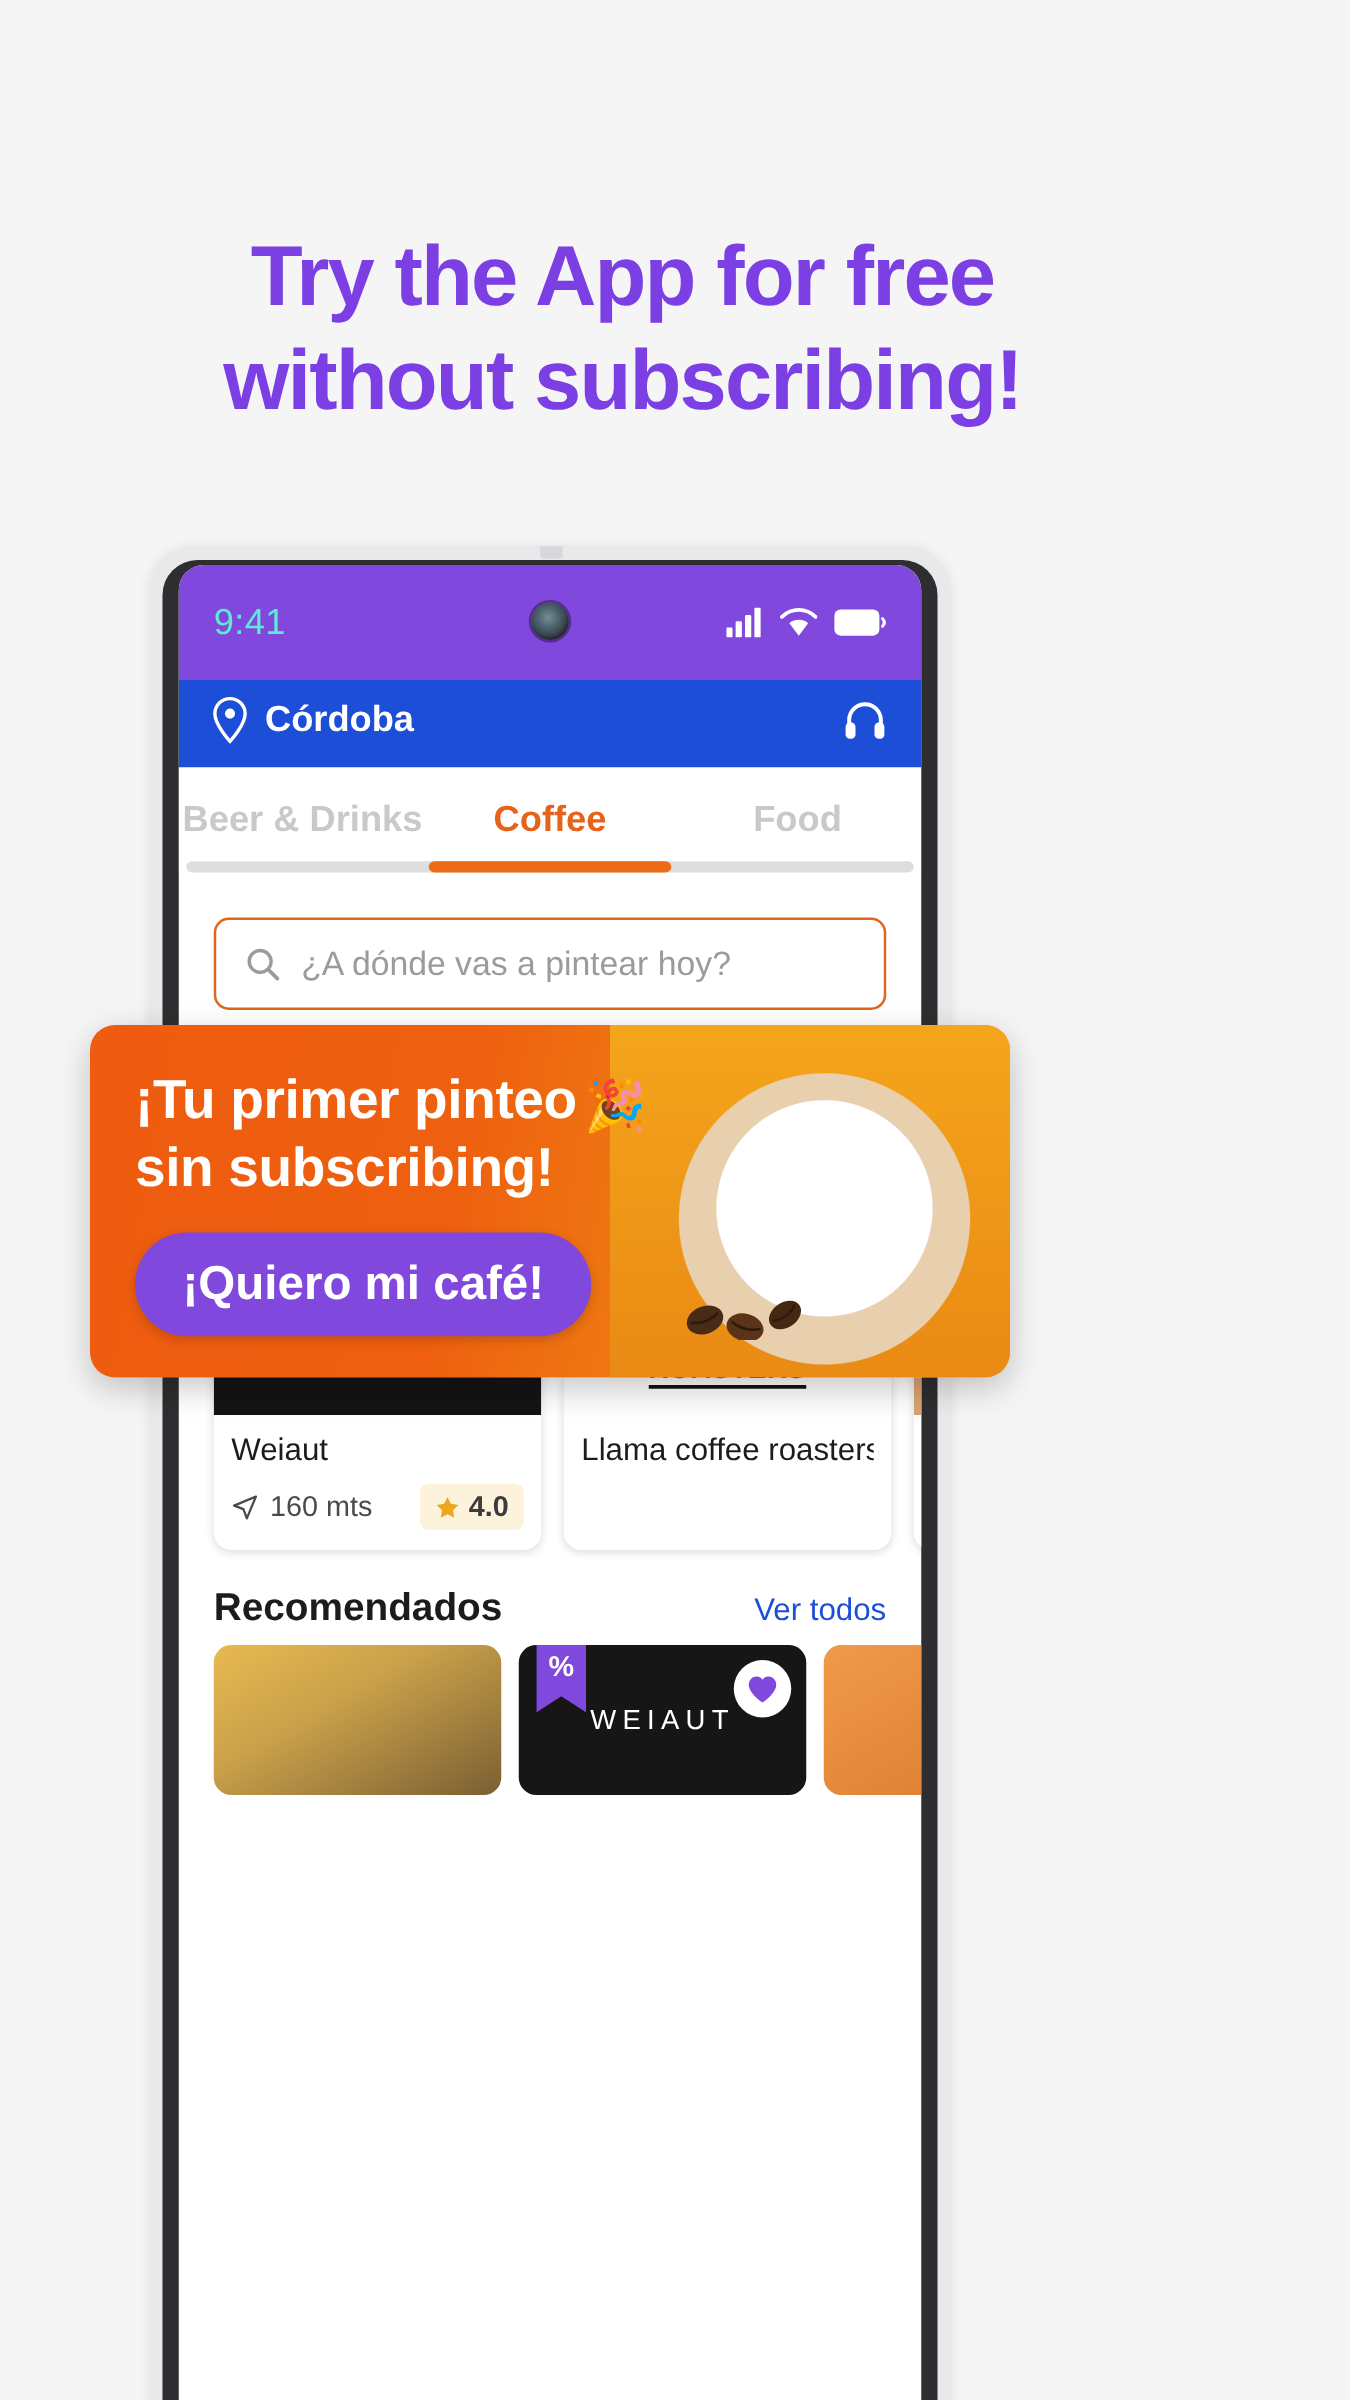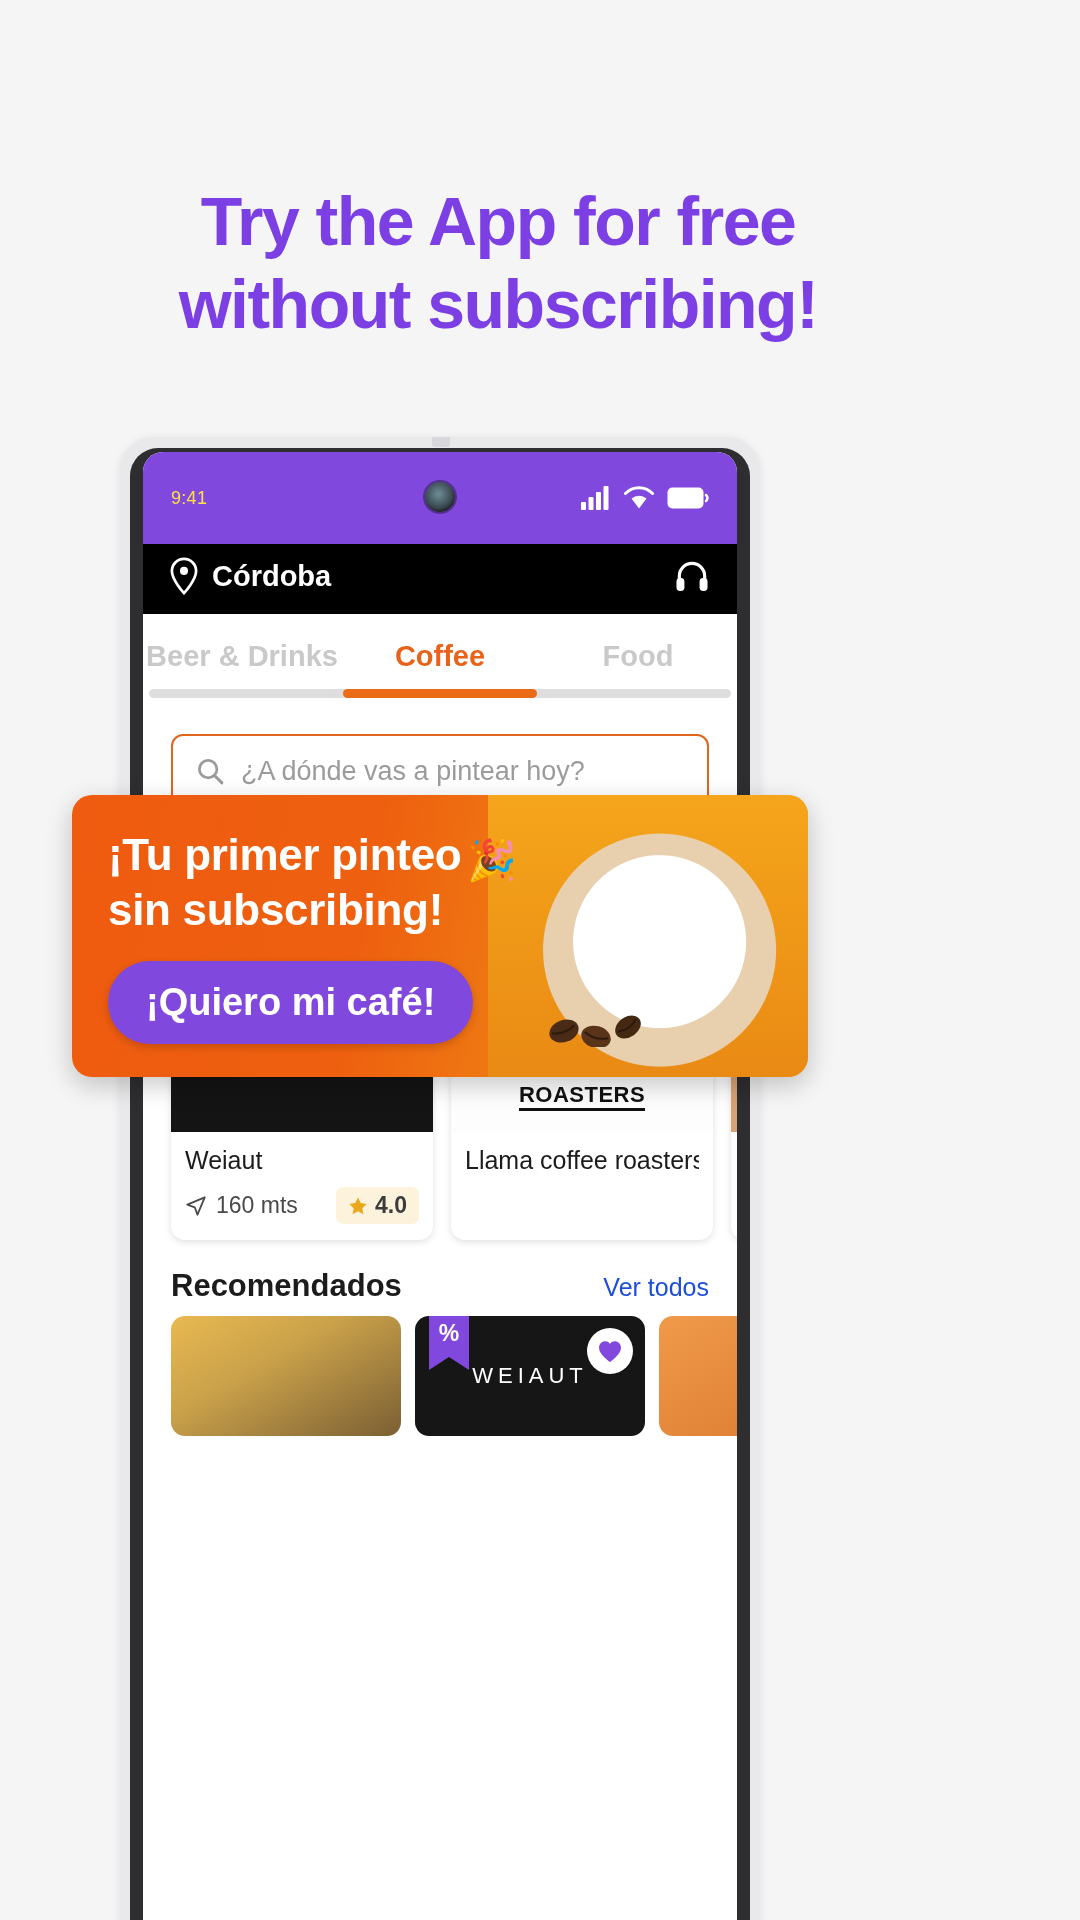--- a/index.html
+++ b/index.html
@@ -46,33 +46,33 @@
     position: absolute; left: 432px; top: 437px; width: 18px; height: 10px;
     background: #d8d8dc; border-radius: 0 0 3px 3px;
   }
 
   
   .statusbar {
     position: relative; height: 92px; background: #8048dc;
     display: flex; align-items: center; justify-content: space-between;
     padding: 0 28px;
   }
-  .clock { color: #fde047; font-size: 18px; font-weight: 500; letter-spacing: .3px; }
+  .clock { color: #5eead4; font-size: 29px; font-weight: 500; letter-spacing: .3px; }
   .punchhole {
     position: absolute; left: 50%; top: 30px; transform: translateX(-50%);
     width: 30px; height: 30px; border-radius: 50%;
     background: radial-gradient(circle at 45% 40%, #6f8e97 0%, #3b4a52 55%, #1b1b1d 78%, #2a2a2c 100%);
     box-shadow: 0 0 0 2px rgba(0,0,0,.35);
   }
   .status-icons { display: flex; align-items: center; gap: 13px; }
   .ico { display: block; }
 
   
   .appbar {
-    height: 70px; background: #000000;
+    height: 70px; background: #1d4ed8;
     display: flex; align-items: center; justify-content: space-between;
     padding: 0 26px 6px 26px;
   }
   .loc { display: flex; align-items: center; gap: 13px; }
   .loc-label { color: #fff; font-size: 29px; font-weight: 600; }
 
   
   .tabs-wrap { background: #fff; padding-top: 14px; }
   .tabs { display: flex; }
   .tab {
@@ -157,21 +157,21 @@
   .rec-word { color:#fff; font-size:22px; letter-spacing:5px; }
   .rec-badge {
     position:absolute; left: 14px; top:0; width: 40px; height: 54px; background:#8048dc;
     clip-path: polygon(0 0,100% 0,100% 100%,50% 76%,0 100%);
     display:flex; align-items:flex-start; justify-content:center; color:#fff; font-size:23px; font-weight:700; padding-top:4px;
   }
   .rec-heart { position:absolute; right:12px; top:12px; width:46px; height:46px; border-radius:50%; background:#fff; display:flex; align-items:center; justify-content:center; }
 
   
   .promo {
-    position: absolute; left: 72px; top: 795px;
+    position: absolute; left: 72px; top: 820px;
     width: 736px; height: 282px;
     border-radius: 20px; overflow: hidden;
     box-shadow: 0 8px 26px rgba(0,0,0,.22);
     background: linear-gradient(100deg,#ef5b10 0%,#ee600f 40%,#f08a15 75%,#f5a51b 100%);
   }
   .promo-coffee {
     position: absolute; right: -10px; top: 0; width: 330px; height: 282px;
     background:
       radial-gradient(circle at 52% 52%, #fff 0 86px, rgba(255,255,255,0) 87px),
       radial-gradient(circle at 52% 52%, #c99a6c 0 74px, rgba(0,0,0,0) 75px),

